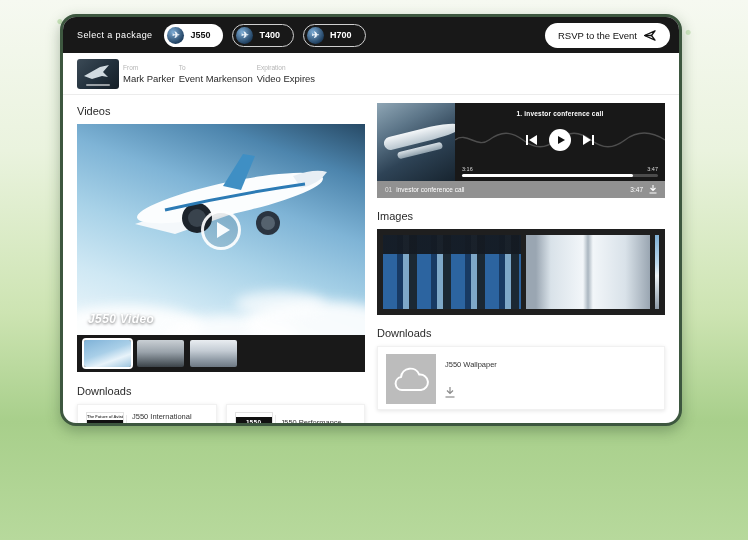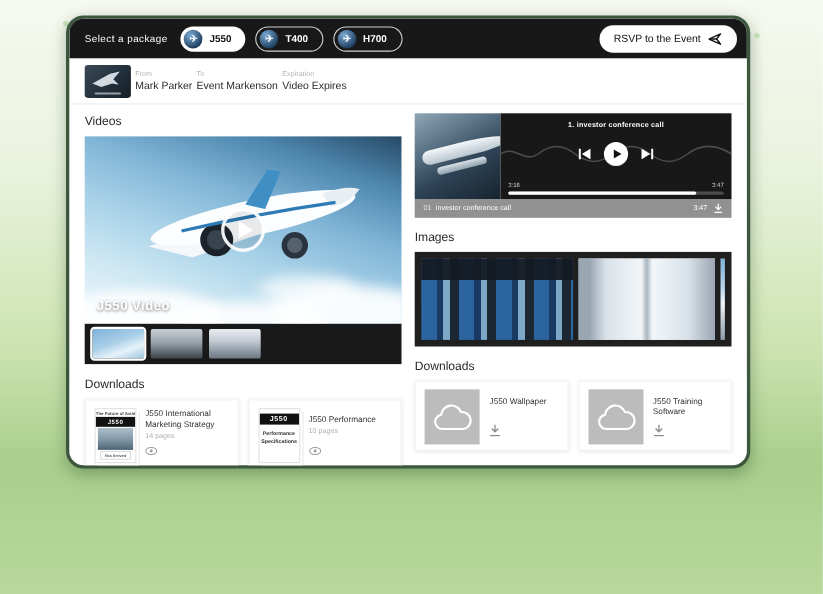--- a/index.html
+++ b/index.html
@@ -31,21 +31,21 @@
   .meta-thumb { width:42px; height:30px; border-radius:3px; background:linear-gradient(135deg,#3b4a56 0%, #22303c 55%, #151e26 100%); position:relative; overflow:hidden; }
   .meta-thumb svg { position:absolute; left:5px; top:4px; }
   .meta-thumb::after { content:""; position:absolute; left:9px; right:9px; bottom:3px; height:2px; background:rgba(255,255,255,.55); border-radius:1px; }
   .meta-field .lbl { font-size:6.5px; color:#b5b5b5; margin-bottom:2px; }
   .meta-field .val { font-size:9.5px; color:#2a2a2a; }
   
   .content { display:flex; gap:12px; padding:8px 14px 0; }
   .col { width:288px; }
   .sec-title { font-size:11px; color:#2a2a2a; margin:2px 0 7px; }
   
-  .video { position:relative; height:170px; overflow:hidden; background:linear-gradient(200deg,#274a66 0%, #4d85ad 18%, #7fb4d6 38%, #a8d2e8 58%, #cfe8f4 78%, #eef7fb 100%); }
+  .video { position:relative; height:211px; overflow:hidden; background:linear-gradient(200deg,#274a66 0%, #4d85ad 18%, #7fb4d6 38%, #a8d2e8 58%, #cfe8f4 78%, #eef7fb 100%);font-style:italic; }
   .cloud { position:absolute; background:#fff; border-radius:50%; filter:blur(6px); opacity:.9; }
   .c1 { width:150px; height:44px; left:-24px; bottom:-14px; }
   .c2 { width:130px; height:40px; left:90px; bottom:-20px; opacity:.85; }
   .c3 { width:150px; height:46px; right:-30px; bottom:-12px; }
   .c4 { width:90px; height:26px; right:40px; bottom:18px; opacity:.7; }
   .jet { position:absolute; left:28px; top:22px; }
   .vid-caption { position:absolute; left:11px; bottom:9px; color:#fff; font-weight:bold; font-size:12px; letter-spacing:.4px; text-shadow:0 1px 3px rgba(0,0,0,.55); }
   .play-ring { position:absolute; left:50%; top:50%; width:40px; height:40px; margin:-20px 0 0 -20px; border:3px solid rgba(255,255,255,.92); border-radius:50%; display:flex; align-items:center; justify-content:center; cursor:pointer; background:rgba(0,0,0,.08); }
   .play-ring .tri { width:0; height:0; border-left:13px solid rgba(255,255,255,.95); border-top:8px solid transparent; border-bottom:8px solid transparent; margin-left:4px; }
   .thumb-strip { background:#191919; display:flex; gap:6px; padding:5px 7px; }
@@ -301,33 +301,17 @@
             <div class="dl-title">J550 Wallpaper</div>
             <div class="dl-ico">
               <svg width="10" height="11" viewBox="0 0 10 11">
                 <path d="M5 0 V6 M2 3.5 L5 6.5 L8 3.5" stroke="#8a8a8a" stroke-width="1.2" fill="none"></path>
                 <line x1="0.5" y1="10" x2="9.5" y2="10" stroke="#8a8a8a" stroke-width="1.2"></line>
               </svg>
             </div>
           </div>
         </div>
 
-        <div class="dl-card">
-          <div class="dl-thumb">
-            <svg width="36" height="26" viewBox="0 0 72 52">
-              <path d="M18 48 a13 13 0 0 1 -2 -25.8 a19 19 0 0 1 36.5 -5 a13.5 13.5 0 0 1 3.5 30.8 Z" fill="none" stroke="#fff" stroke-width="4" stroke-linejoin="round"></path>
-            </svg>
-          </div>
-          <div class="dl-info">
-            <div class="dl-title">J550 Training Software</div>
-            <div class="dl-ico">
-              <svg width="10" height="11" viewBox="0 0 10 11">
-                <path d="M5 0 V6 M2 3.5 L5 6.5 L8 3.5" stroke="#8a8a8a" stroke-width="1.2" fill="none"></path>
-                <line x1="0.5" y1="10" x2="9.5" y2="10" stroke="#8a8a8a" stroke-width="1.2"></line>
-              </svg>
-            </div>
-          </div>
-        </div>
       </div>
     </div>
 
   </div>
 </div>
 
 </body></html>

